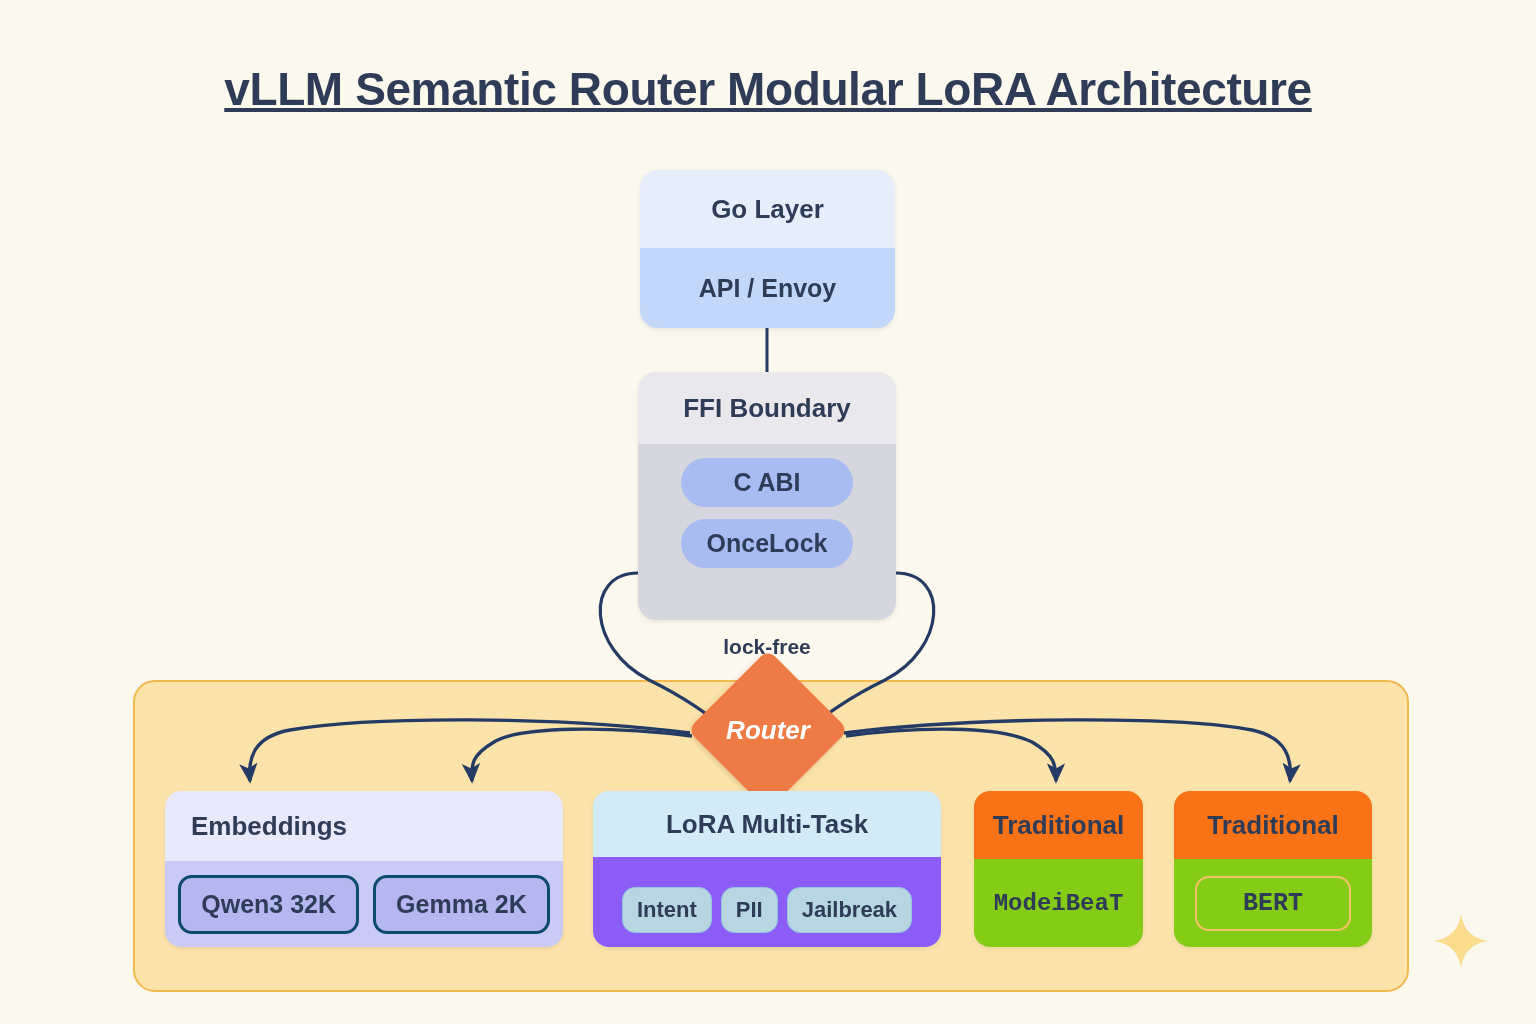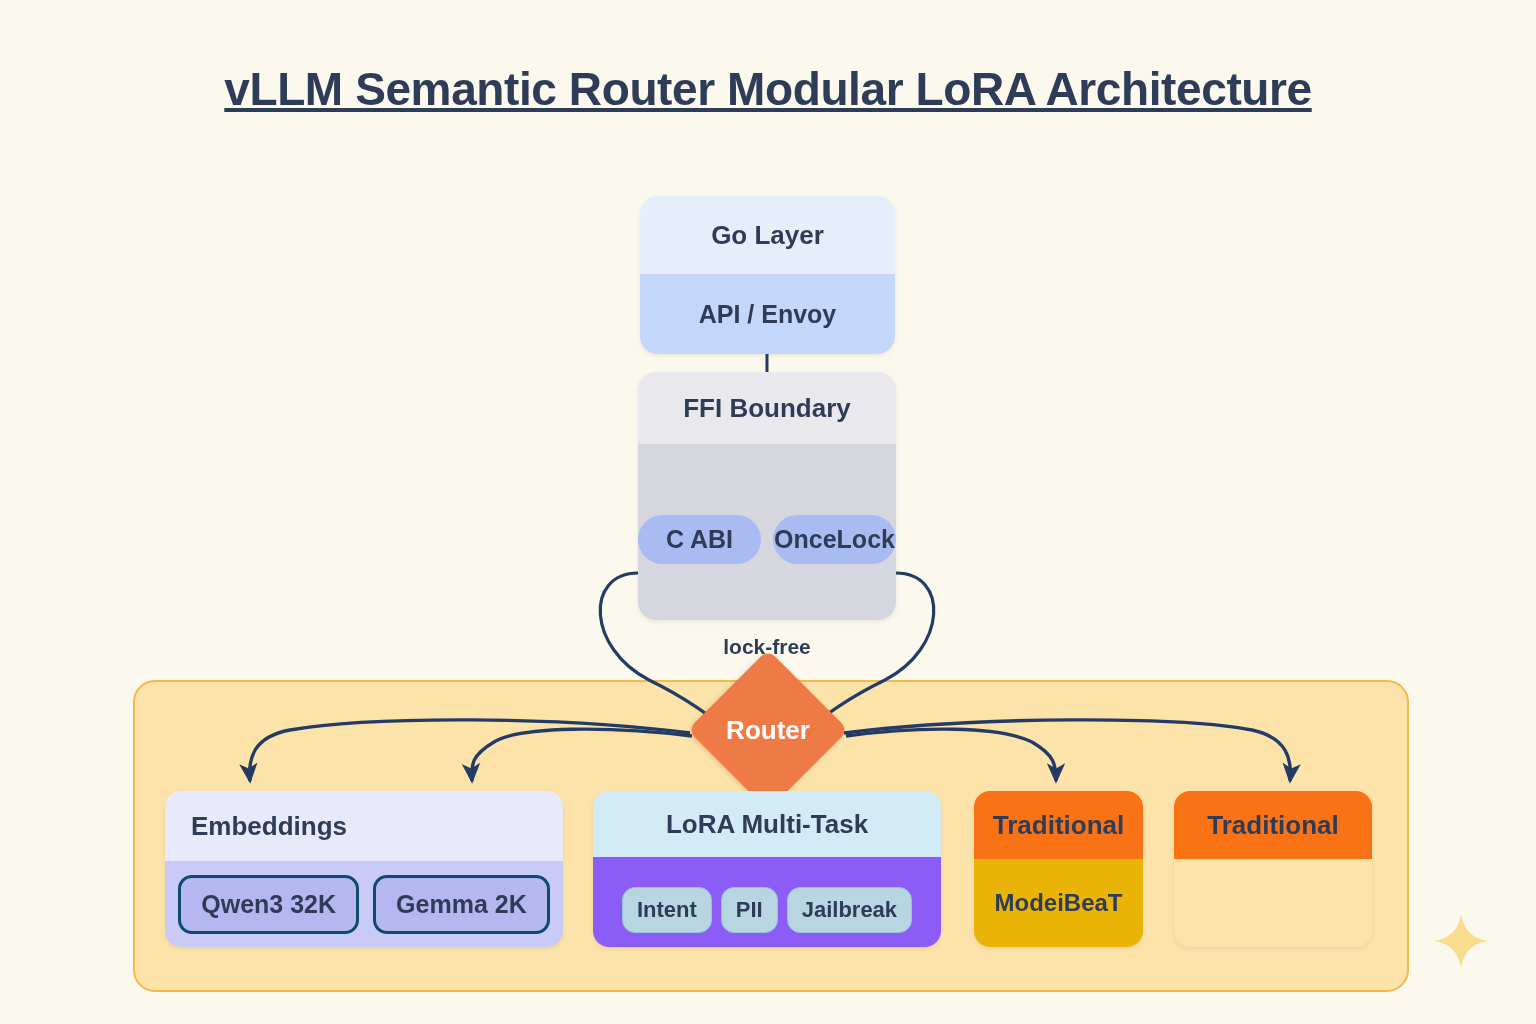--- a/index.html
+++ b/index.html
@@ -71,33 +71,33 @@
     gap: 14px;
     font-size: 25px;
     font-weight: bold;
     color: #2F3C57;
   }
 
   
   #go-layer {
     left: 640px; top: 170px; width: 255px; height: 158px;
     border-radius: 18px;
-    margin-top: 26px;
   }
   #go-layer .card-head { height: 78px; background: #E6EDFB; }
   #go-layer .card-body { background: #C2D7FA; }
 
   
   #ffi-boundary {
     left: 638px; top: 372px; width: 258px; height: 248px;
     border-radius: 18px;
   }
   #ffi-boundary .card-head { height: 72px; background: #E9E9ED; }
   #ffi-boundary .card-body {
     background: #D6D7DE;
+    flex-direction: column;
     gap: 12px;
     justify-content: flex-start;
     padding-top: 14px;
   }
   .pill-blue {
     background: #A9BCF2;
     color: #2F3C57;
     border-radius: 999px;
     font-size: 25px;
     font-weight: bold;
@@ -112,21 +112,21 @@
     left: 133px; top: 680px; width: 1272px; height: 308px;
     background: #FCE3AA;
     border: 2px solid #F3B94D;
     border-radius: 22px;
   }
 
   
   #router-diamond {
     position: absolute;
     left: 684px; top: 673px;
-    width: 168px; height: 114px;
+    width: 168px; height: 114px; font-style: italic;
   }
   #router-diamond .diamond-shape {
     position: absolute;
     left: 27px; top: 0px;
     width: 114px; height: 114px;
     background: #EE7A45;
     transform: rotate(45deg);
     border-radius: 10px;
     box-shadow: 0 2px 5px rgba(120,60,20,0.18);
   }
@@ -176,21 +176,21 @@
     font-size: 22px;
     font-weight: bold;
     color: #2F3C57;
   }
 
   
   .trad-card { top: 791px; height: 156px; }
   #traditional-1 { left: 974px; width: 169px; }
   #traditional-2 { left: 1174px; width: 198px; }
   .trad-card .card-head { height: 68px; background: #f97316; }
-  .trad-card .card-body { background: #eab308; }
+  .trad-card .card-body { background: #84cc16; font-family: Liberation Mono, monospace; }
   .trad-card .plain-label {
     font-size: 24px; font-weight: bold; color: #2F3C57;
   }
   .trad-card .outlined-pill {
     border: 2px solid #F6C16A;
     border-radius: 14px;
     padding: 11px 46px;
     font-size: 25px;
     font-weight: bold;
     color: #2F3C57;
@@ -280,19 +280,22 @@
 
   <div class="card trad-card" id="traditional-1">
     <div class="card-head">Traditional</div>
     <div class="card-body">
       <div class="plain-label">ModeiBeaT</div>
     </div>
   </div>
 
   <div class="card trad-card" id="traditional-2">
     <div class="card-head">Traditional</div>
+    <div class="card-body">
+      <div class="outlined-pill">BERT</div>
+    </div>
   </div>
 
   <svg id="sparkle-icon" viewBox="0 0 58 58" width="58" height="58">
     <path d="M29,2 C31.5,18 40,26.5 56,29 C40,31.5 31.5,40 29,56 C26.5,40 18,31.5 2,29 C18,26.5 26.5,18 29,2 Z" fill="#F9DC8C"></path>
   </svg>
 
 </div>
 
 </body></html>

